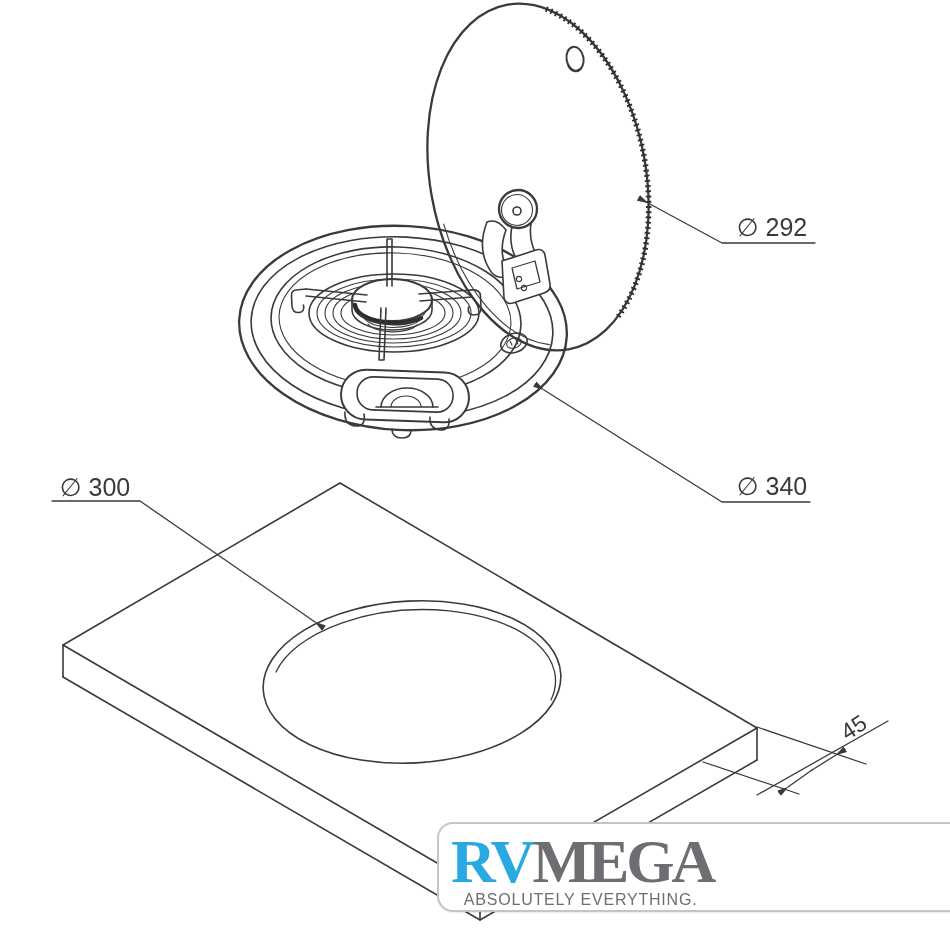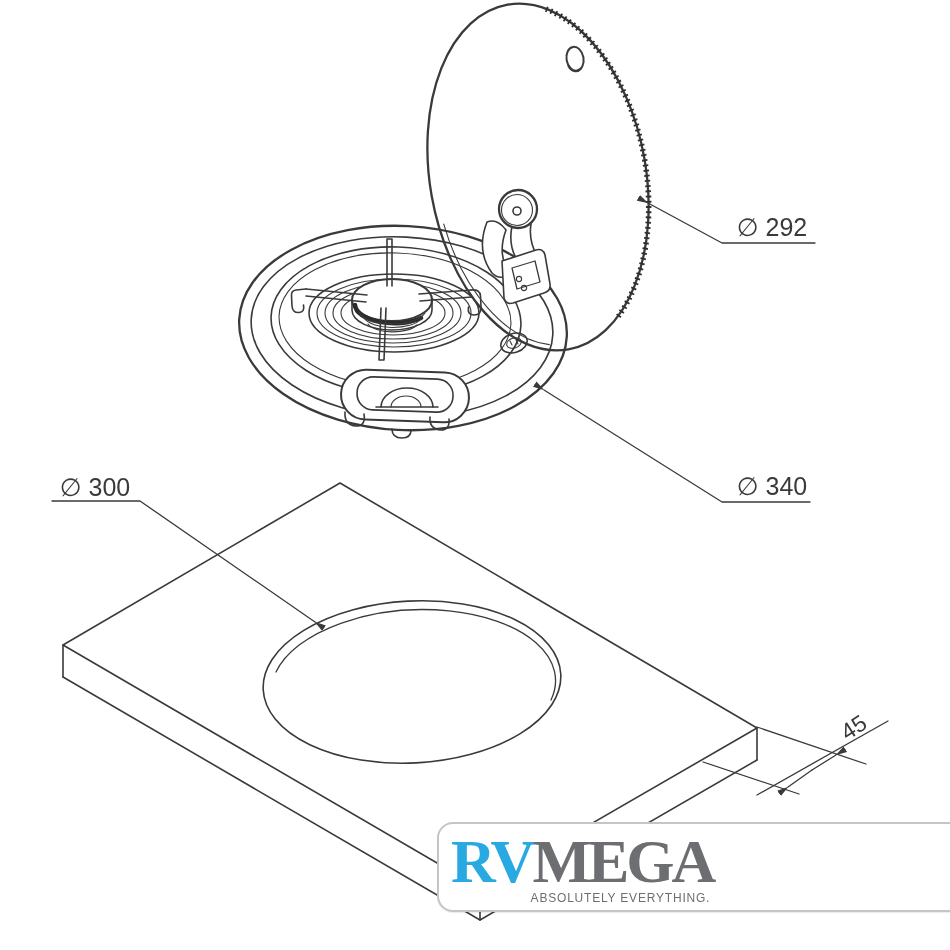--- a/index.html
+++ b/index.html
@@ -13,22 +13,22 @@
               letter-spacing:0px;}
   svg .dimtxt45{font-size:23px;}
   .logo-box{position:absolute;left:437px;top:822px;width:532px;height:86px;
             background:#ffffff;border:2px solid #c3c5c7;border-radius:16px;
             box-shadow:0 1px 1px rgba(0,0,0,.08);}
   .logo-inner{position:absolute;left:12px;top:6px;display:inline-block;}
   .logo-title{font-weight:bold;font-size:62px;line-height:1.02;letter-spacing:-3px;
               white-space:nowrap;font-family:Liberation Serif, serif;}
   .logo-rv{color:#29A9E1;}
   .logo-mega{color:#6D6E71;}
-  .logo-tagline{display:block;text-align:right;margin-top:-2px;padding-right:3px;
-                font-size:12px;letter-spacing:0.8px;color:#6D6E71;}
+  .logo-tagline{display:block;text-align:center;margin-top:-2px;padding-right:3px;
+                font-size:16px;letter-spacing:0.8px;color:#6D6E71;}
 </style>
 </head>
 <body>
 
 <div class="stage">
 
 <svg width="950" height="950" viewBox="0 0 950 950">
   <defs>
     <marker id="arr" viewBox="0 0 12 8" refX="1" refY="4" markerWidth="12" markerHeight="8" orient="auto-start-reverse" markerUnits="userSpaceOnUse">
       <path d="M0.5,4 L12,0.8 L12,7.2 Z" fill="#3a3a3a"></path>

